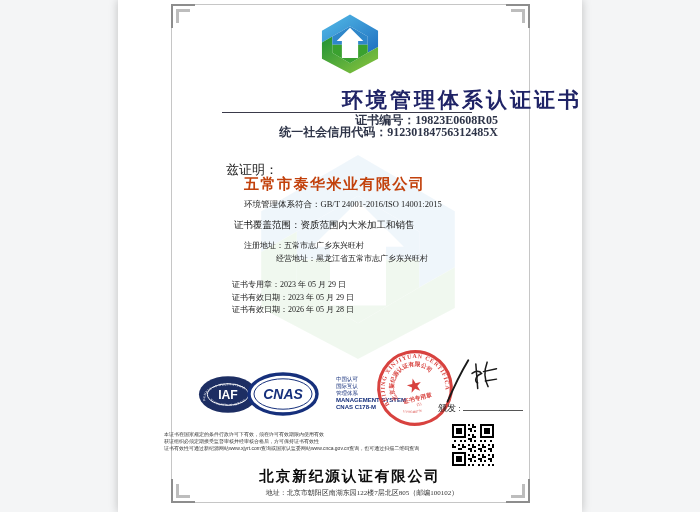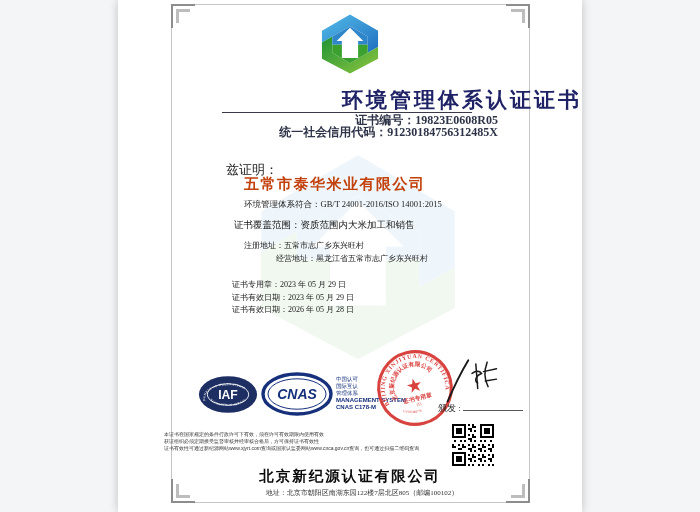--- a/index.html
+++ b/index.html
@@ -34,21 +34,21 @@
   .certify { position:absolute; left:108px; top:161px; font-size:13px; color:#222; }
   .company { position:absolute; left:126px; top:175px; font-size:15px; font-weight:bold;
     color:#c2410c; letter-spacing:1.5px; }
   .standard { position:absolute; left:126px; top:199px; font-size:8.5px; color:#222; }
   .scope { position:absolute; left:116px; top:219px; font-size:9.5px; color:#111; font-weight:normal; }
   .addr1 { position:absolute; left:126px; top:240px; font-size:8px; color:#222; }
   .addr2 { position:absolute; left:126px; top:253px; font-size:8px; color:#222;margin-left:32px; }
   .dates { position:absolute; left:114px; top:279px; font-size:8px; color:#222; line-height:12.5px; }
 
   .iaf { position:absolute; left:80px; top:375px; width:60px; height:39px; }
-  .cnas { position:absolute; left:143px; top:372px; width:72px; height:44px; }
+  .cnas { position:absolute; left:129px; top:372px; width:72px; height:44px; }
   .cnas-text { position:absolute; left:218px; top:376px; font-size:5.5px; color:#16307c;
     line-height:7px; font-family:"Liberation Sans",sans-serif; }
   .cnas-text .en { font-weight:bold; font-size:6px; }
 
   .stamp { position:absolute; left:258px; top:349px; width:78px; height:78px;
     transform:rotate(-14deg); opacity:.92; }
   .sign-wrap { position:absolute; left:308px; top:401px; font-size:9px; color:#222;margin-left:12px; }
   .sign-line { display:inline-block; width:60px; border-bottom:1px solid #555; height:10px; }
   .signature { position:absolute; left:322px; top:356px; width:66px; height:50px; }
   .qr { position:absolute; left:334px; top:424px; width:42px; height:42px; }

